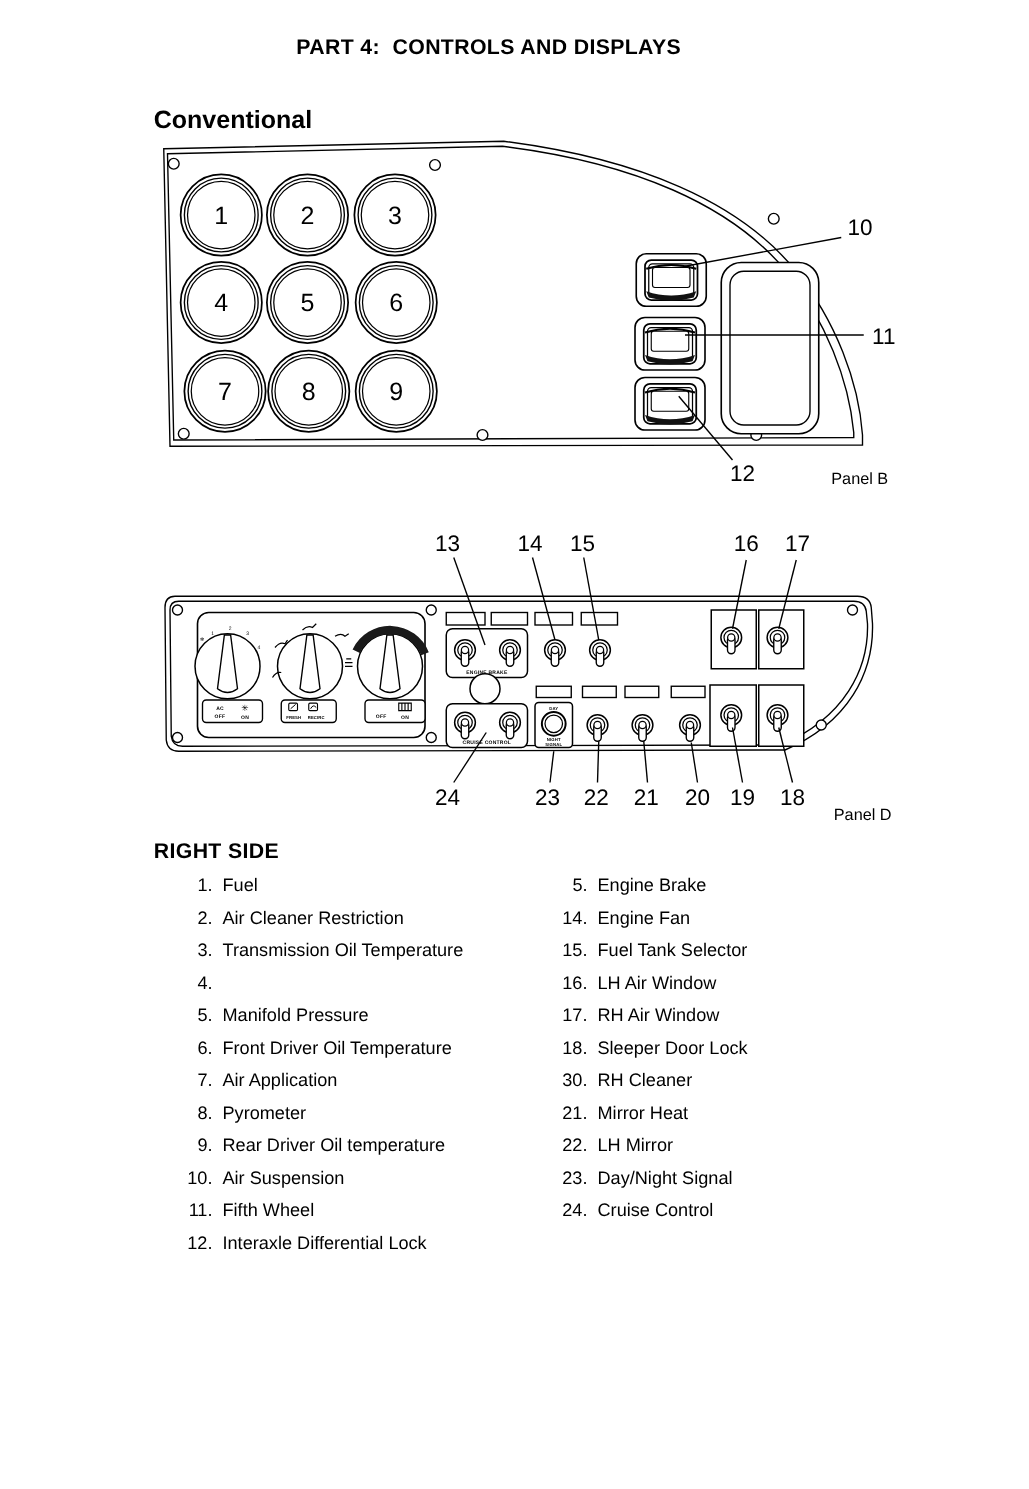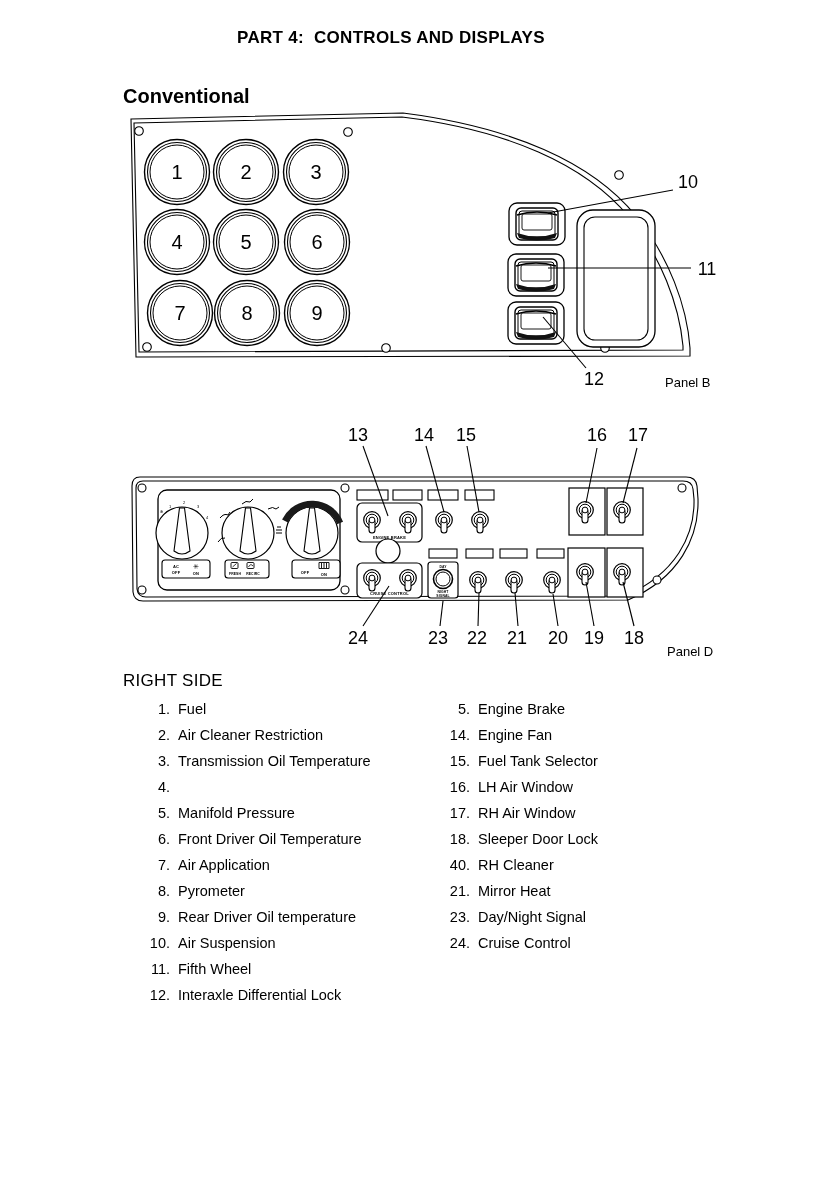--- a/index.html
+++ b/index.html
@@ -1,18 +1,18 @@
 <!DOCTYPE html>
 <html><head>
 <meta charset="utf-8">
 <style>
   * { margin:0; padding:0; box-sizing:border-box; }
   html,body { background:#ffffff; }
   body { width:823px; height:1191px; position:relative; font-family:"Liberation Sans", sans-serif; color:#000; overflow:hidden; }
-  .abs { position:absolute; }
+  .abs { position:absolute;font-weight:bold; }
   .doc-title { left:237px; top:28px; font-size:17px; font-weight:bold; white-space:pre; letter-spacing:.3px; }
   .subtitle { left:123px; top:85px; font-size:20px; font-weight:bold; }
   .section-heading { left:123px; top:671px; font-size:17px; letter-spacing:.3px; }
   svg { position:absolute; font-family:"Liberation Sans", sans-serif; }
   #panelB { left:120px; top:110px; }
   #panelD { left:120px; top:420px; }
   .legend-col { position:absolute; top:696px; }
   #legend-left { left:120px; width:300px; }
   #legend-right { left:420px; width:300px; }
   .legend-row { display:flex; height:26px; line-height:26px; font-size:14.5px; }
@@ -367,28 +367,32 @@
     </div>
   <div class="legend-row">
       <span class="legend-num">17.</span>
       <span class="legend-label">RH Air Window</span>
     </div>
   <div class="legend-row">
       <span class="legend-num">18.</span>
       <span class="legend-label">Sleeper Door Lock</span>
     </div>
   <div class="legend-row">
-      <span class="legend-num">40.</span>
+      <span class="legend-num">30.</span>
       <span class="legend-label">RH Cleaner</span>
     </div>
   <div class="legend-row">
       <span class="legend-num">21.</span>
       <span class="legend-label">Mirror Heat</span>
     </div>
   <div class="legend-row">
+      <span class="legend-num">22.</span>
+      <span class="legend-label">LH Mirror</span>
+    </div>
+  <div class="legend-row">
       <span class="legend-num">23.</span>
       <span class="legend-label">Day/Night Signal</span>
     </div>
   <div class="legend-row">
       <span class="legend-num">24.</span>
       <span class="legend-label">Cruise Control</span>
     </div>
 </div>
 
 </body></html>

